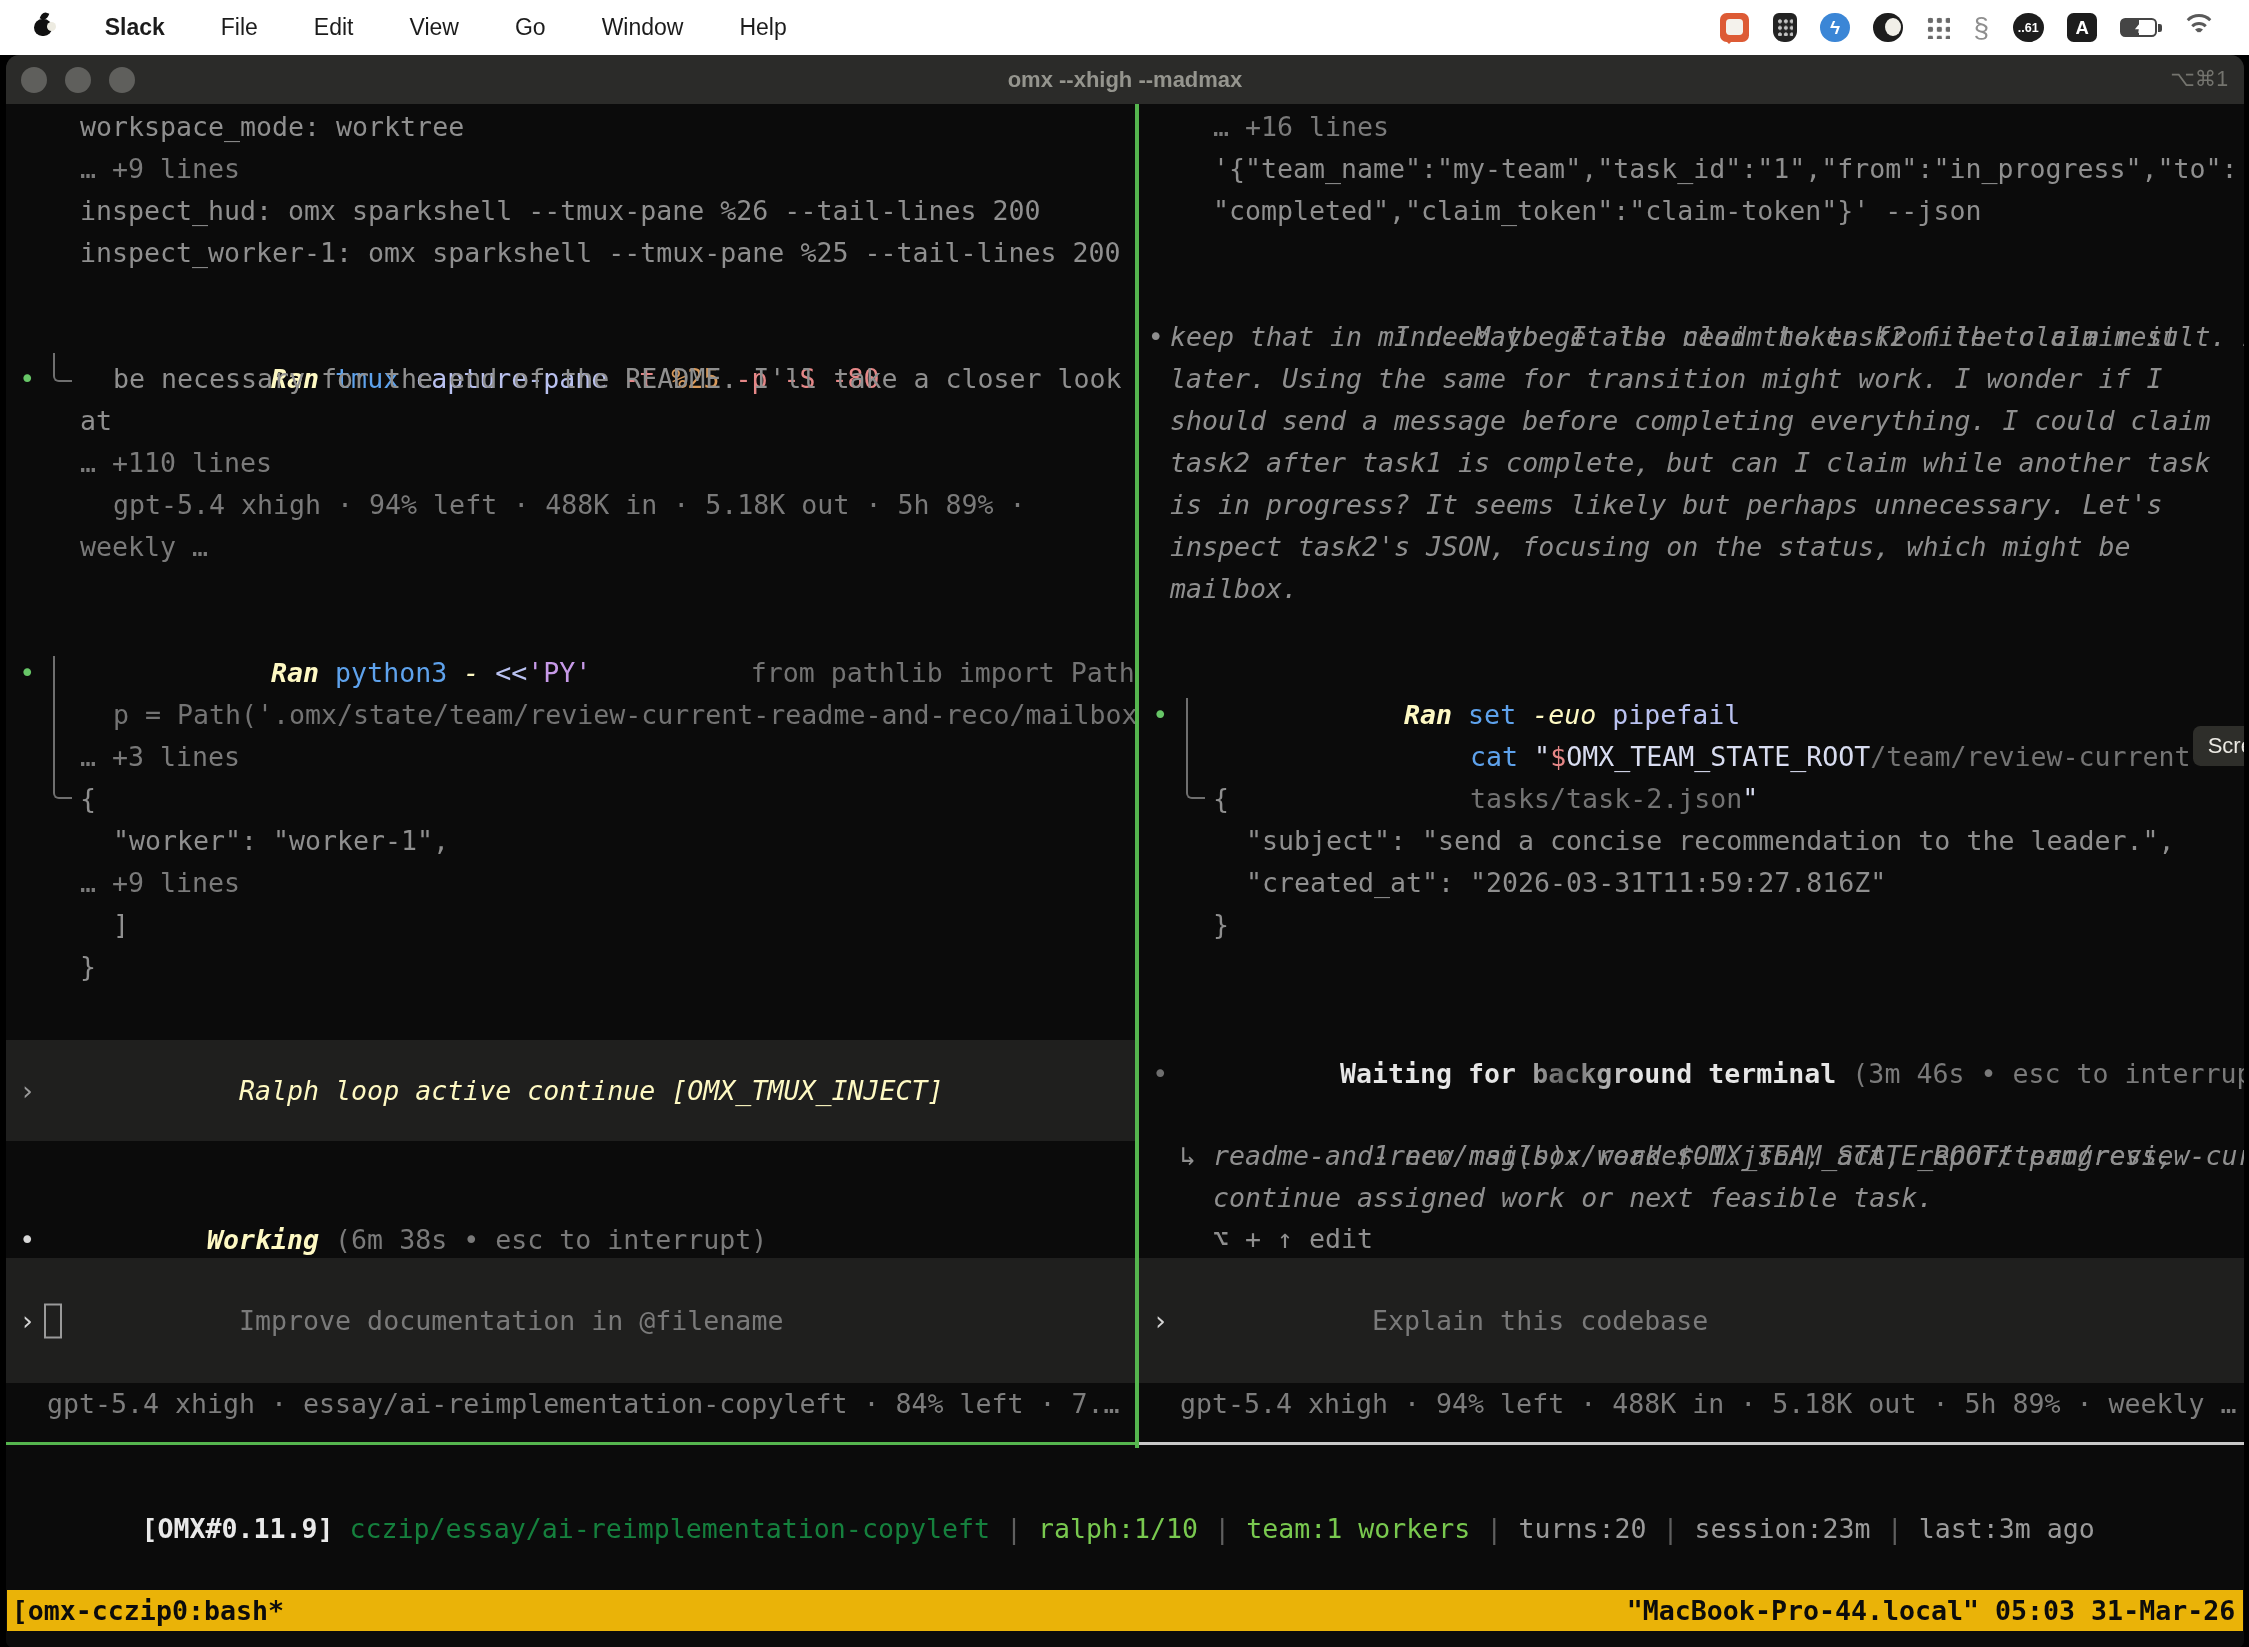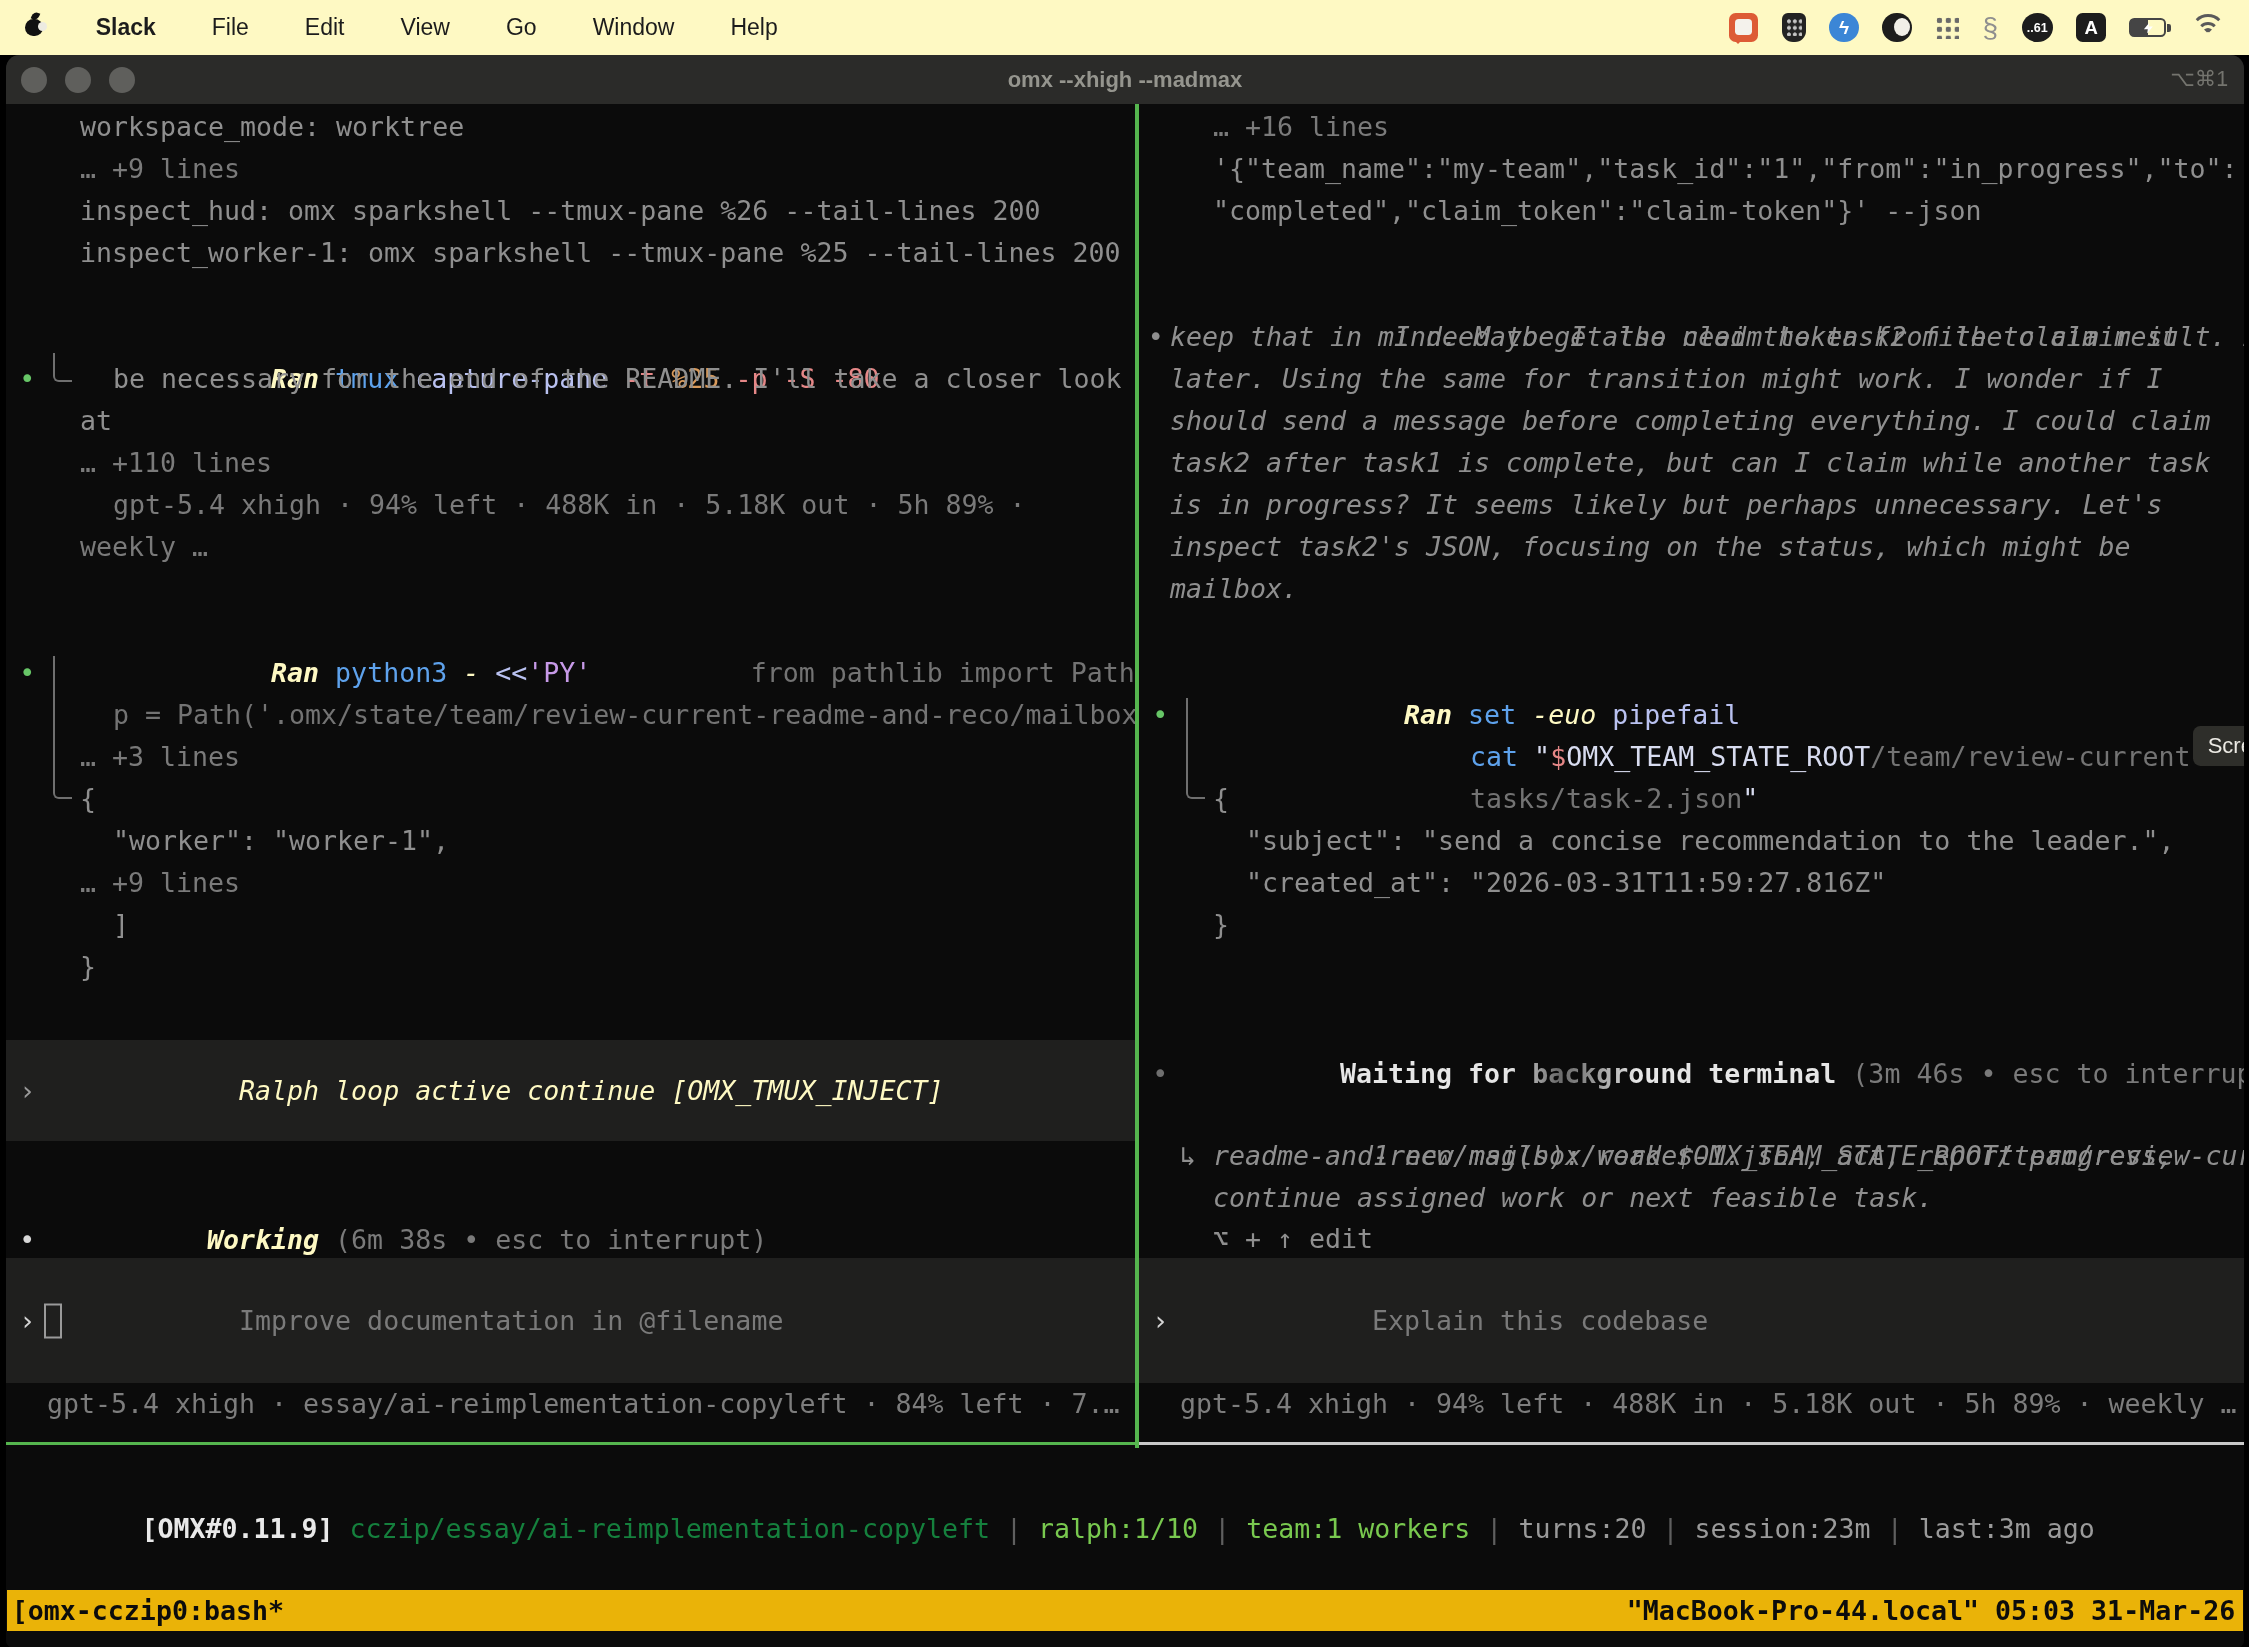--- a/index.html
+++ b/index.html
@@ -1,22 +1,22 @@
 <!DOCTYPE html>
 <html style="font-size:11.8px"><head>
 <meta charset="utf-8">
 <style>
   * { margin:0; padding:0; box-sizing:border-box; }
   html,body { width:2250px; height:1648px; background:#000; overflow:hidden; }
   .screen { position:relative; width:2250px; height:1648px; background:#000;
             font-family:"Liberation Sans", sans-serif; }
 
   
-  .menubar { position:absolute; top:0; left:0; right:0; height:55px; background:#fef9c3;
-             display:flex; align-items:center; padding:0 25px; color:#1c1c1c; font-size:23px; }
+  .menubar { position:absolute; top:0; left:0; right:0; height:55px; background:#ffffff;
+             display:flex; align-items:center; padding:0 34px; color:#1c1c1c; font-size:23px; }
   .apple { position:relative; width:17.7px; height:17.7px; background:#111;
            border-radius:48% 48% 46% 46%; margin-right:53px; }
   .apple::before { content:""; position:absolute; top:-6.6px; left:7.4px; width:6.6px; height:8px;
                    background:#111; border-radius:70% 0; transform:rotate(24deg); }
   .apple::after { content:""; position:absolute; right:-4.4px; top:3.7px; width:8.9px; height:8.9px;
                   background:#edebe1; border-radius:50%; }
   .mitem { margin-right:56px; }
   .mitem.b { font-weight:bold; }
   .mb-right { margin-left:auto; display:flex; align-items:center; gap:23.6px; }
   .appchat { position:relative; width:29.5px; height:29.5px; background:#dd5b35; border-radius:6.6px; }

